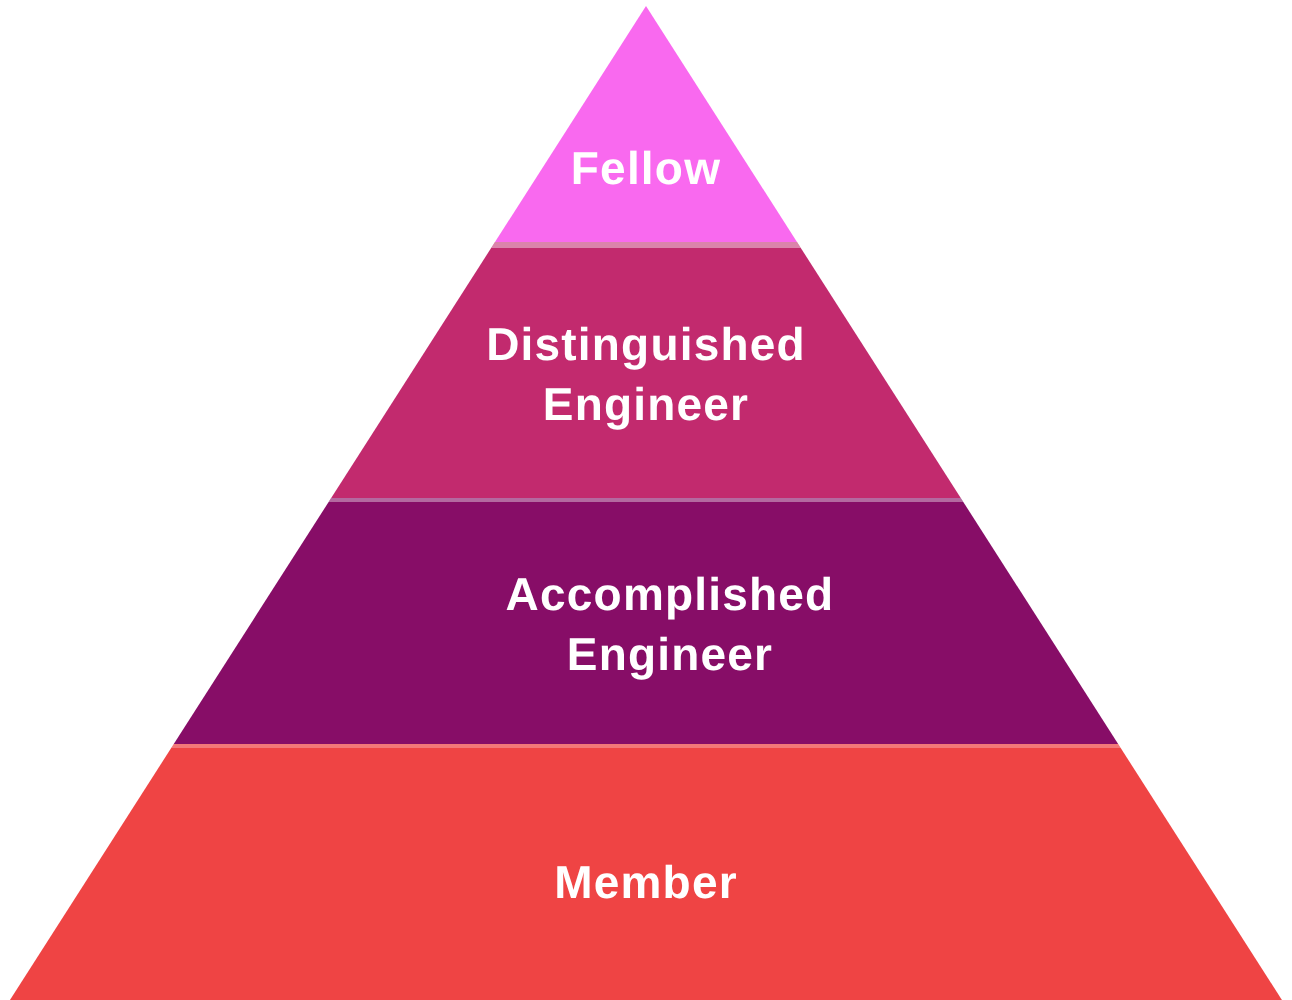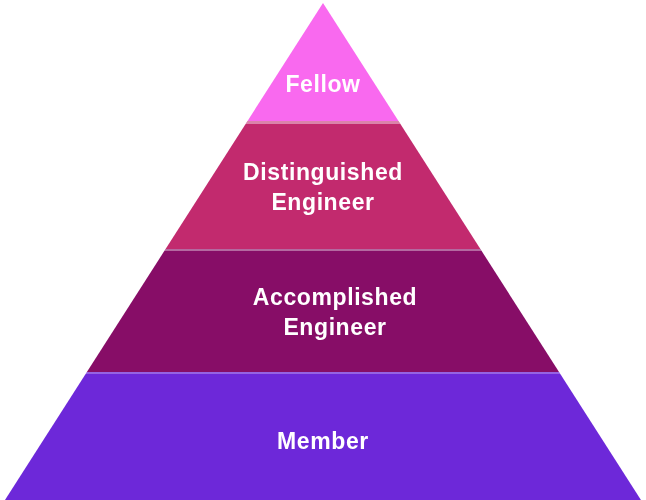--- a/index.html
+++ b/index.html
@@ -70,18 +70,18 @@
     <div class="tier tier-distinguished" style="background: rgb(194, 42, 110);">
       <span class="tier-label">Distinguished
 Engineer</span>
     </div>
 
     <div class="tier tier-accomplished" style="background: rgb(135, 13, 103);">
       <span class="tier-label">Accomplished
 Engineer</span>
     </div>
 
-    <div class="tier tier-member" style="background: #6d28d9;">
+    <div class="tier tier-member" style="background: #ef4444;">
       <span class="tier-label">Member</span>
     </div>
 
   </div>
 </div>
 
 </body></html>

